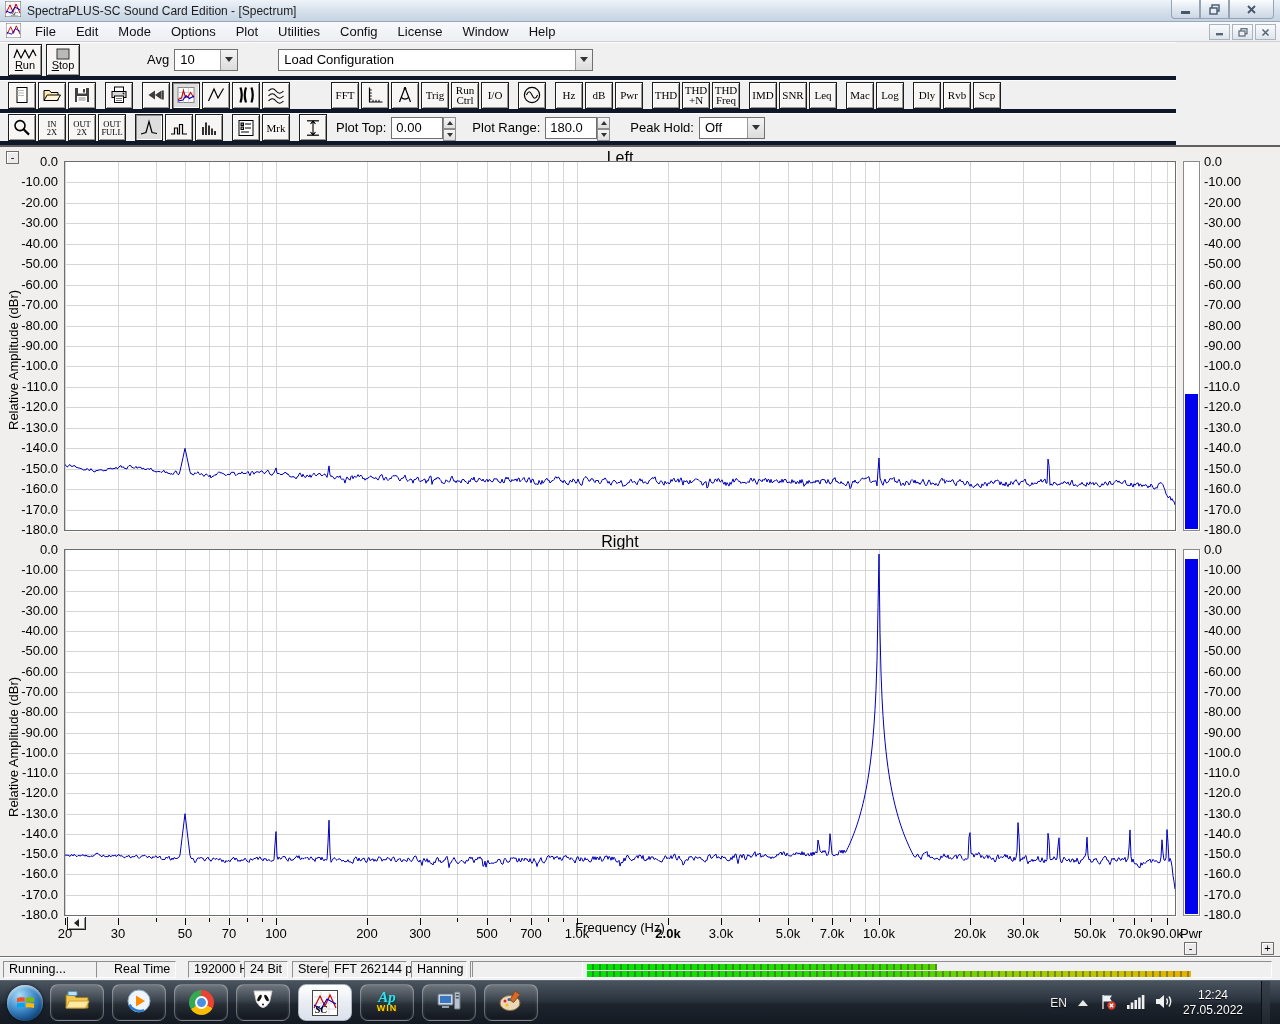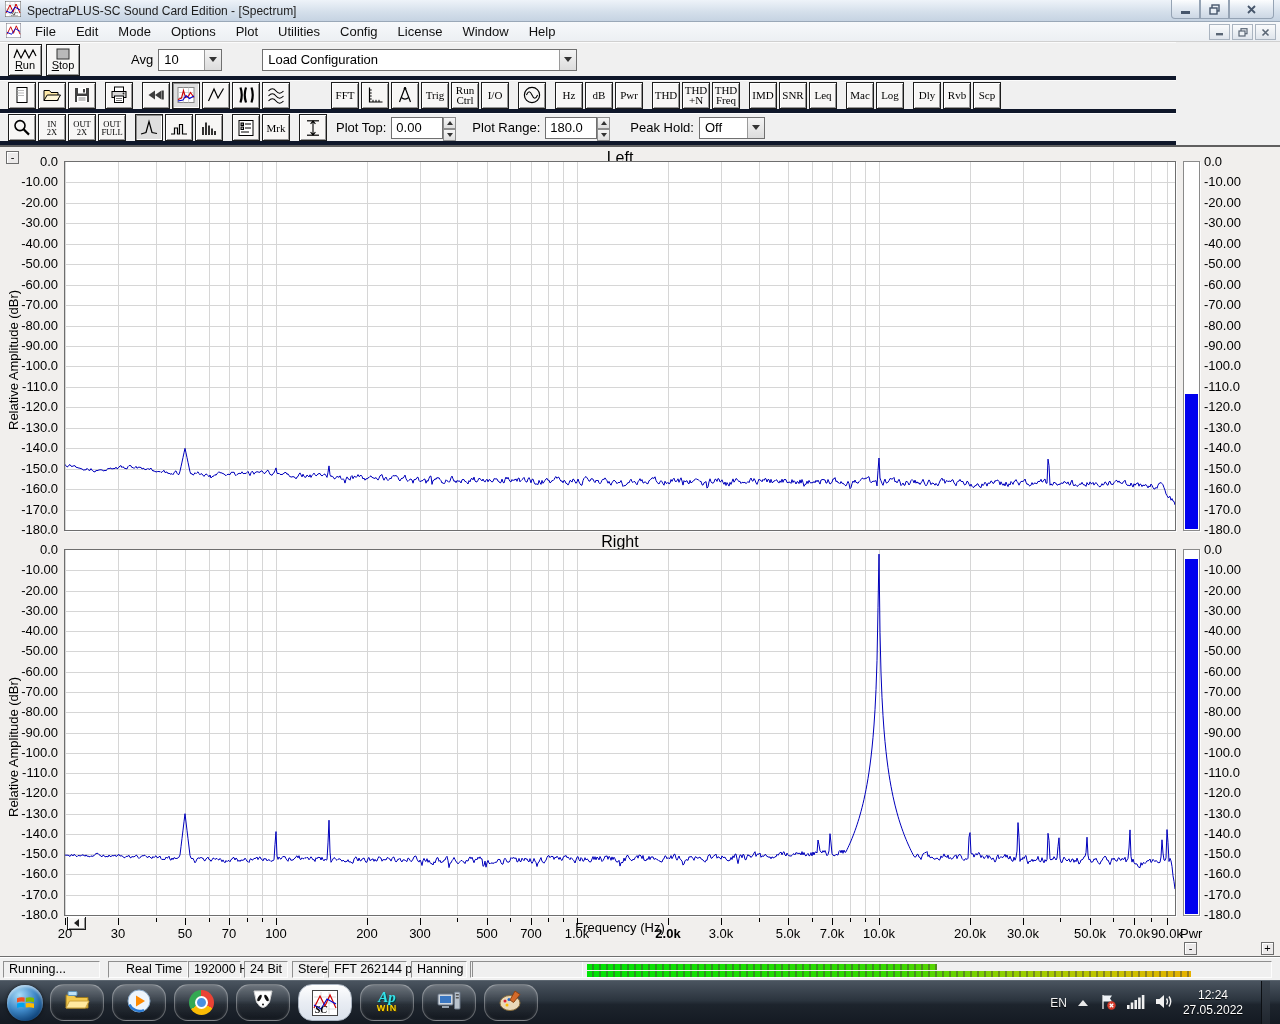--- a/index.html
+++ b/index.html
@@ -91,21 +91,21 @@
   background-image:repeating-linear-gradient(90deg,rgba(0,0,0,0) 0 5px,rgba(70,70,60,.5) 5px 7px),
   linear-gradient(90deg,#00e205,#37d800 45%,#93cf00 62%,#c9c300 78%,#f0ab00 92%,#ff9a00);
   background-size:682px 100%,682px 100%}
 
 #taskbar{position:absolute;left:0;top:980px;width:1280px;height:44px;
   background:linear-gradient(#4a545f,#2b343e 45%,#1d242d 55%,#141a22);border-top:1px solid #5c6670;display:flex;align-items:center}
 #orb{width:42px;height:40px;display:flex;align-items:center;justify-content:center;margin-left:4px}
 #orbc{width:36px;height:36px;border-radius:50%;display:flex;align-items:center;justify-content:center;
   background:radial-gradient(circle at 35% 28%,#a8dcf8,#3e87c6 45%,#0c4076 78%,#062849);
   box-shadow:inset 0 2px 3px rgba(255,255,255,.6),0 0 4px rgba(0,0,0,.6)}
-.tbtn{width:54px;height:37px;margin:0 4px;border:1px solid rgba(255,255,255,.32);border-radius:14px;
+.tbtn{width:54px;height:37px;margin:0 4px;border:1px solid rgba(255,255,255,.32);border-radius:8px;
   background:linear-gradient(rgba(255,255,255,.22),rgba(255,255,255,.06) 50%,rgba(0,0,0,.18));
   display:flex;align-items:center;justify-content:center;box-shadow:inset 0 0 3px rgba(255,255,255,.15)}
 .tbtn.active{background:linear-gradient(#ffffff,#e9edf3 50%,#dbe2ec);border-color:#aab4c0}
 #tray{position:absolute;right:10px;top:0;height:44px;display:flex;align-items:center;gap:10px;color:#fff}
 #tray .txt{font-size:12px;color:#f2f2f2;text-shadow:0 1px 1px #000}
 #clock{font-size:12px;text-align:center;line-height:15px;text-shadow:0 1px 1px #000}
 #showdesk{width:9px;height:44px;margin-left:8px;border-left:1px solid #0c0f13;
   background:linear-gradient(#39424c,#20262e)}
 
 .ic-chrome{width:25px;height:25px;border-radius:50%;background:conic-gradient(#ea4335 0 33%,#fbbc05 0 66%,#34a853 0 100%);position:relative}
@@ -194,21 +194,21 @@
           <path d="M1 10 L4 2 L8 10 L12 2 L16 10 L20 2 L23 8" fill="none" stroke="#000" stroke-width="1.2"></path>
         </svg>
       <span id="run-label"><u>R</u>un</span>
     </div>
     <div class="btn3d bigbtn" id="stop-btn">
       <svg width="24" height="12" viewBox="0 0 24 12">
           <rect x="6" y="1" width="12" height="10" fill="#b9b9b9" stroke="#333"></rect>
         </svg>
       <span id="stop-label"><u>S</u>top</span>
     </div>
-    <span class="tlabel" style="margin-left:47px">Avg</span>
+    <span class="tlabel" style="margin-left:63px">Avg</span>
     <div class="combo" style="width:64px">
       <span class="cval">10</span>
       <span class="carr">
           <span class="tri-d"></span>
         </span>
     </div>
     <div class="combo" style="width:315px;margin-left:40px">
       <span class="cval">Load Configuration</span>
       <span class="carr">
           <span class="tri-d"></span>
@@ -764,21 +764,21 @@
       <div class="xlab" style="left: 849px; top: 779px;">10.0k</div>
       <div class="xlab" style="left: 940px; top: 779px;">20.0k</div>
       <div class="xlab" style="left: 993px; top: 779px;">30.0k</div>
       <div class="xlab" style="left: 1060px; top: 779px;">50.0k</div>
       <div class="xlab" style="left: 1104px; top: 779px;">70.0k</div>
       <div class="xlab" style="left: 1137px; top: 779px;">90.0k</div>
     </div>
 
   <div id="statusbar">
       <div class="sbpanel" style="left: 3px; width: 97px;">Running...</div>
-      <div class="sbpanel" style="left: 108px; width: 80px; padding-left: 17px;">Real Time</div>
+      <div class="sbpanel" style="left: 96px; width: 80px; padding-left: 17px;">Real Time</div>
       <div class="sbpanel" style="left: 188px; width: 53px;">192000 Hz</div>
       <div class="sbpanel" style="left: 244px; width: 44px;">24 Bit</div>
       <div class="sbpanel" style="left: 292px; width: 32px;">Stereo</div>
       <div class="sbpanel" style="left: 328px; width: 79px;">FFT 262144 pts</div>
       <div class="sbpanel" style="left: 411px; width: 56px;">Hanning</div>
       <div class="sbpanel" style="left: 472px; width: 111px;"></div>
       <div id="meterpanel">
         <div class="meterbar" style="top: 2px; width: 350px;"></div>
         <div class="meterbar" style="top: 9px; width: 604px;"></div>
       </div>

